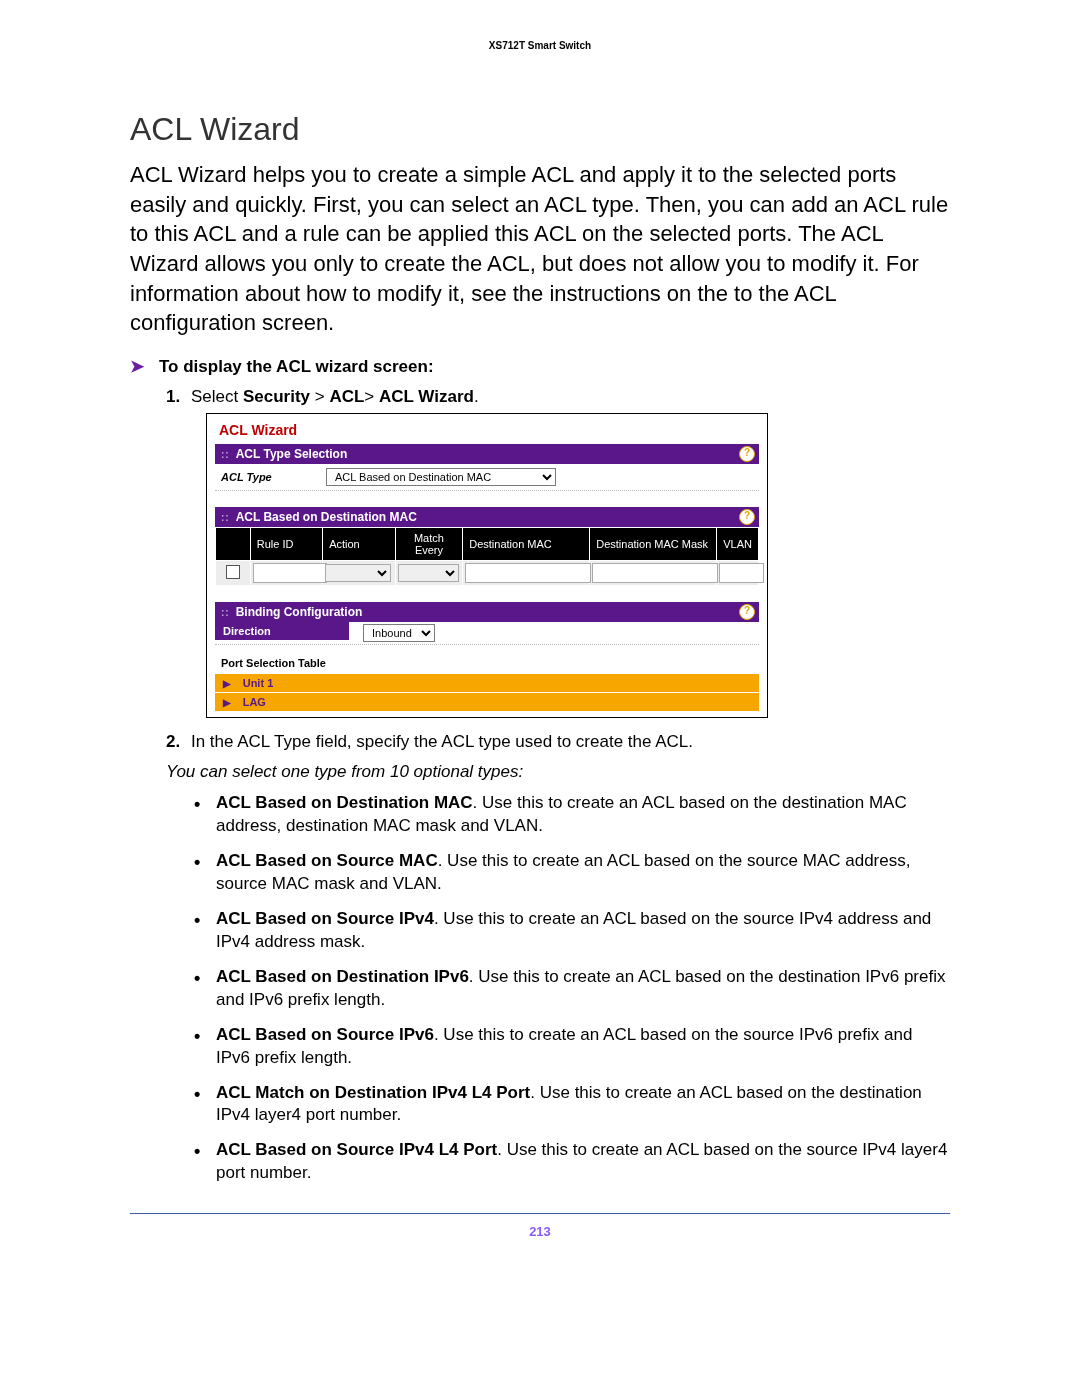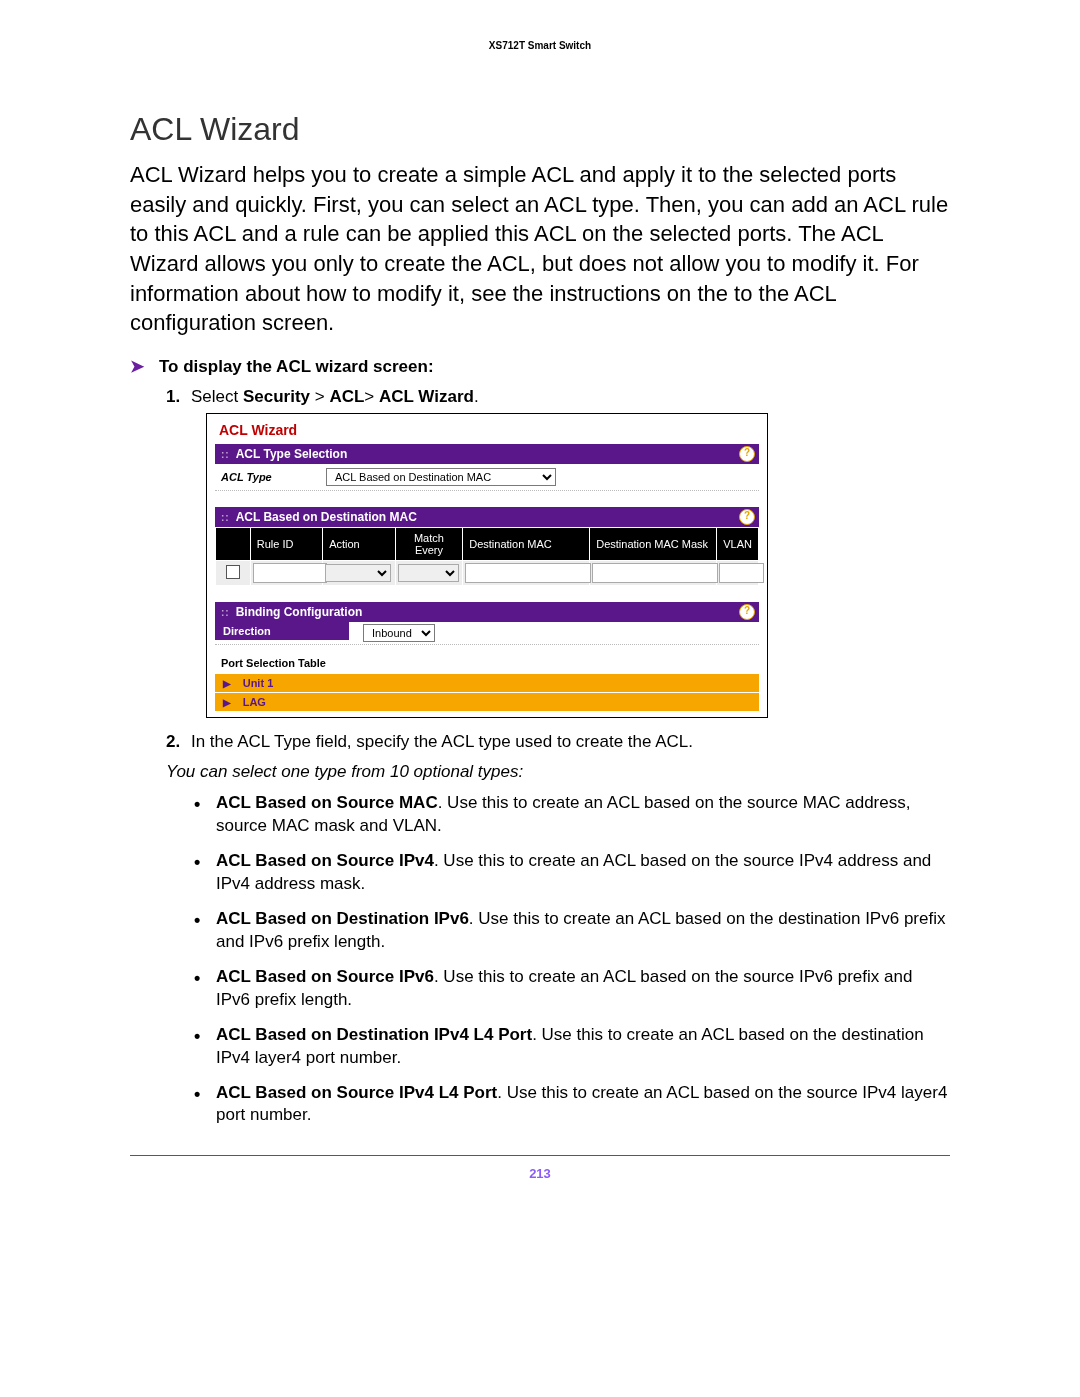--- a/index.html
+++ b/index.html
@@ -137,25 +137,26 @@
           </div>
         </div>
       </div>
     </li>
 
     <li>
       <span class="num">2.</span>
       <span>In the ACL Type field, specify the ACL type used to create the ACL.</span>
       <p>You can select one type from 10 optional types:</p>
       <ul class="bullets">
+        <li><b>ACL Based on Destination MAC</b><span>. Use this to create an ACL based on the destination MAC address, destination MAC mask and VLAN.</span></li>
         <li><b>ACL Based on Source MAC</b><span>. Use this to create an ACL based on the source MAC address, source MAC mask and VLAN.</span></li>
         <li><b>ACL Based on Source IPv4</b><span>. Use this to create an ACL based on the source IPv4 address and IPv4 address mask.</span></li>
         <li><b>ACL Based on Destination IPv6</b><span>. Use this to create an ACL based on the destination IPv6 prefix and IPv6 prefix length.</span></li>
         <li><b>ACL Based on Source IPv6</b><span>. Use this to create an ACL based on the source IPv6 prefix and IPv6 prefix length.</span></li>
-        <li><b>ACL Based on Destination IPv4 L4 Port</b><span>. Use this to create an ACL based on the destination IPv4 layer4 port number.</span></li>
+        <li><b>ACL Match on Destination IPv4 L4 Port</b><span>. Use this to create an ACL based on the destination IPv4 layer4 port number.</span></li>
         <li><b>ACL Based on Source IPv4 L4 Port</b><span>. Use this to create an ACL based on the source IPv4 layer4 port number.</span></li>
       </ul>
     </li>
   </ol>
 
   <div class="footer-line"></div>
   <div class="pgnum">213</div>
 </div>
 
 </body></html>

